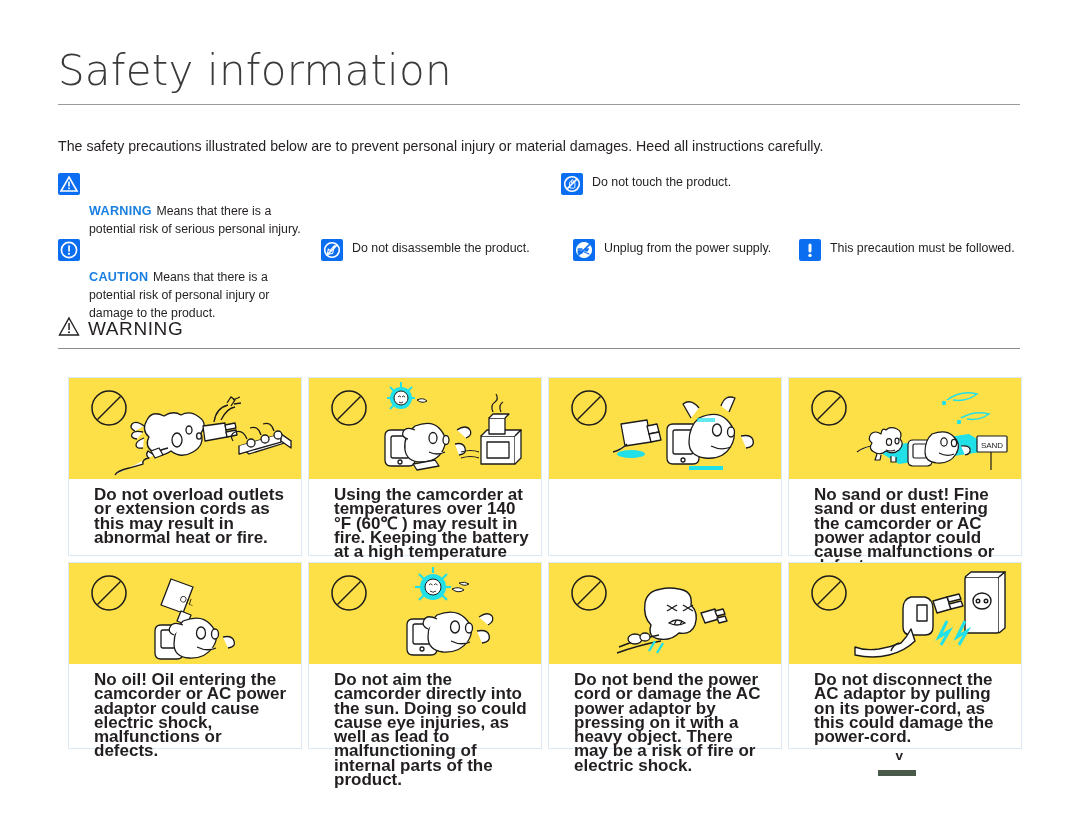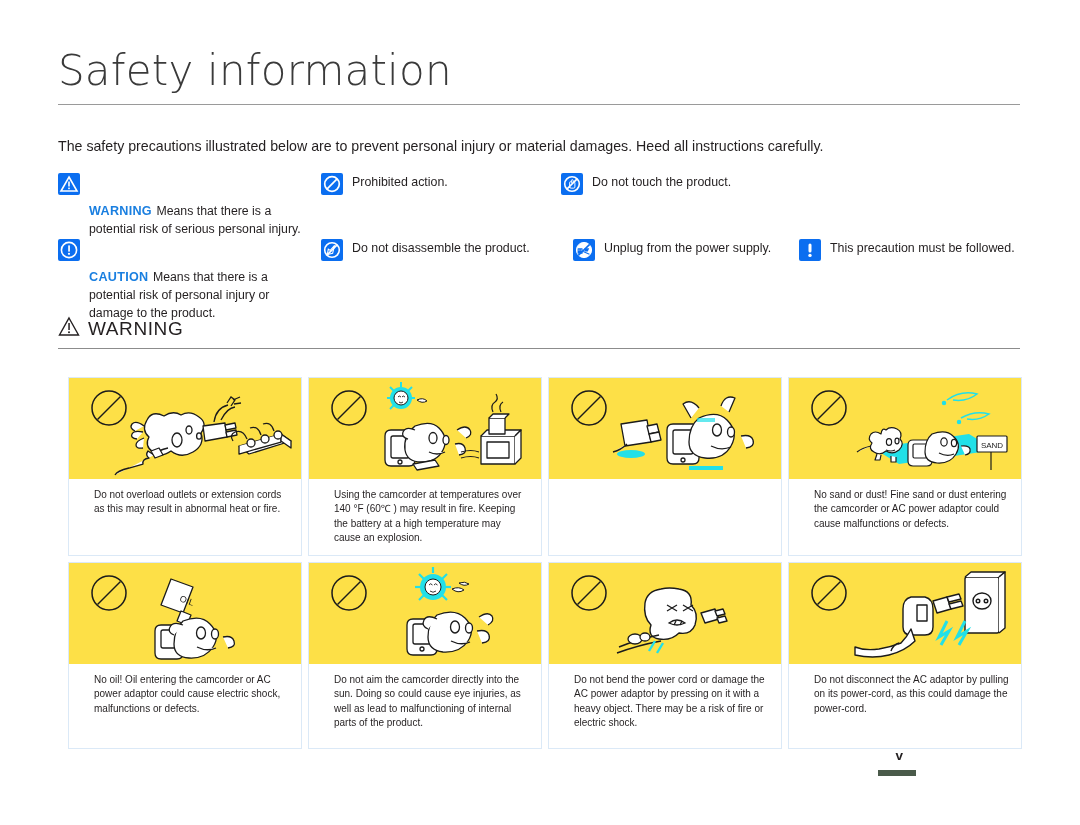--- a/index.html
+++ b/index.html
@@ -142,24 +142,25 @@
   }
   .card-art {
     height: 101px;
     background: #fde047;
     position: relative;
     overflow: hidden;
   }
   .card-art svg { position: absolute; left: 0; top: 0; }
   .card-text {
     padding: 9px 11px 9px 25px;
-    font-size: 10px;
+    font-size: 17px;
     line-height: 14.3px;
     color: #231f20;
     background: #ffffff;
+    font-weight: bold;
   }
   .row-1 .card-text { height: 76px; box-sizing: border-box; }
   .row-2 .card-text { height: 84px; box-sizing: border-box; }
 
   
   .pageno {
     position: absolute;
     right: 48px;
     top: 748px;
     font-size: 13.5px;
@@ -208,29 +209,20 @@
           <rect x="10.2" y="6.4" width="1.7" height="6.2" fill="#ffffff"></rect>
           <circle cx="11" cy="14.8" r="1.1" fill="#ffffff"></circle>
         </svg>
       </span>
       <span class="legend-text">
         <span class="legend-head">CAUTION</span>
         <span class="legend-body">Means that there is a potential risk of personal injury or damage to the product.</span>
       </span>
     </div>
 
-    <div class="legend-cell" style="left:263px; top:0px; width:235px;">
-      <span class="legend-icon">
-        <svg width="22" height="22" viewBox="0 0 22 22">
-          <circle cx="11" cy="11" r="7.3" fill="none" stroke="#ffffff" stroke-width="1.7"></circle>
-          <line x1="5.9" y1="16.1" x2="16.1" y2="5.9" stroke="#ffffff" stroke-width="1.7"></line>
-        </svg>
-      </span>
-      <span class="legend-plain">Prohibited action.</span>
-    </div>
 
     <div class="legend-cell" style="left:263px; top:66px; width:260px;">
       <span class="legend-icon">
         <svg width="22" height="22" viewBox="0 0 22 22">
           <circle cx="11" cy="11" r="7.3" fill="none" stroke="#ffffff" stroke-width="1.6"></circle>
           <path d="M13.6 6.4 L9.2 11.4 L7.3 10.2 L6.3 15.6 L11.6 14.3 Z" fill="none" stroke="#ffffff" stroke-width="1.1"></path>
           <line x1="5.9" y1="16.1" x2="16.1" y2="5.9" stroke="#ffffff" stroke-width="1.6"></line>
         </svg>
       </span>
       <span class="legend-plain">Do not disassemble the product.</span>

